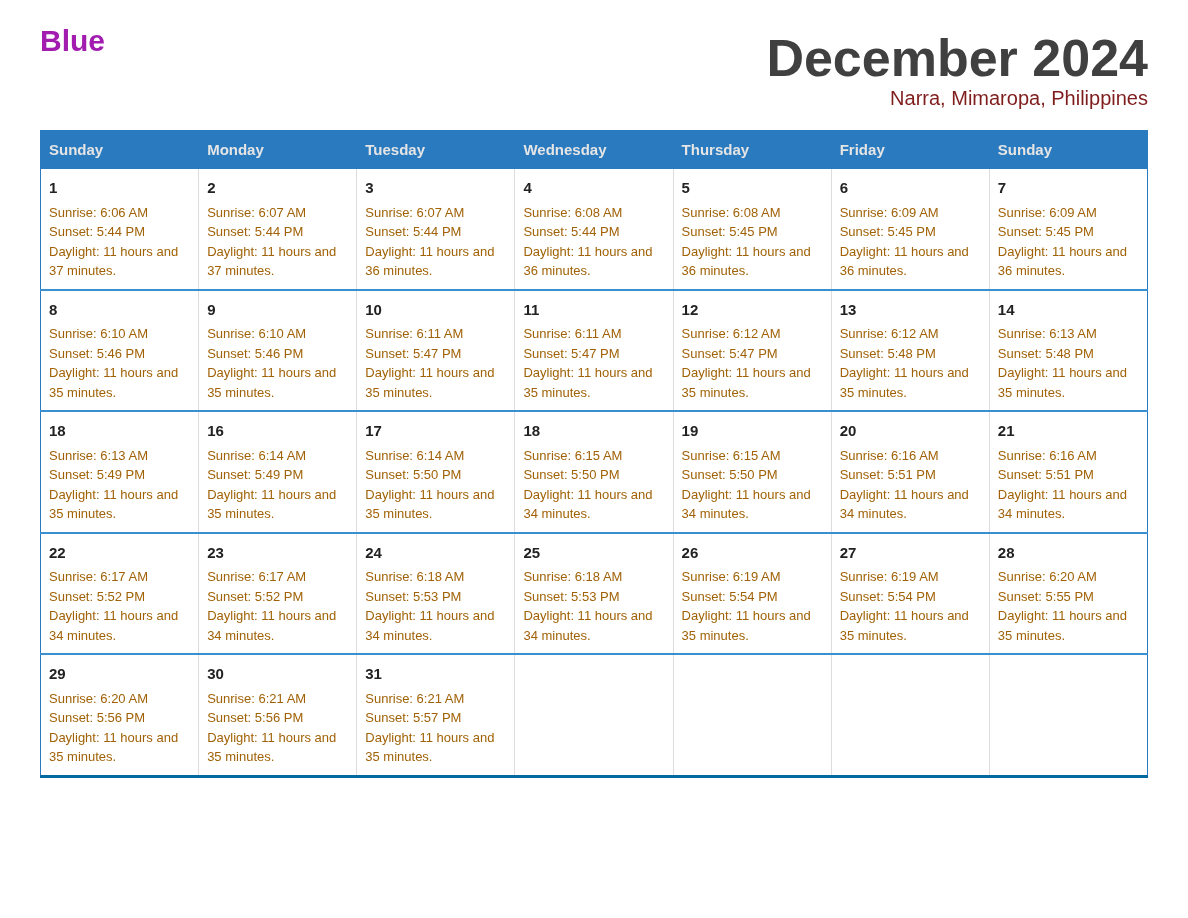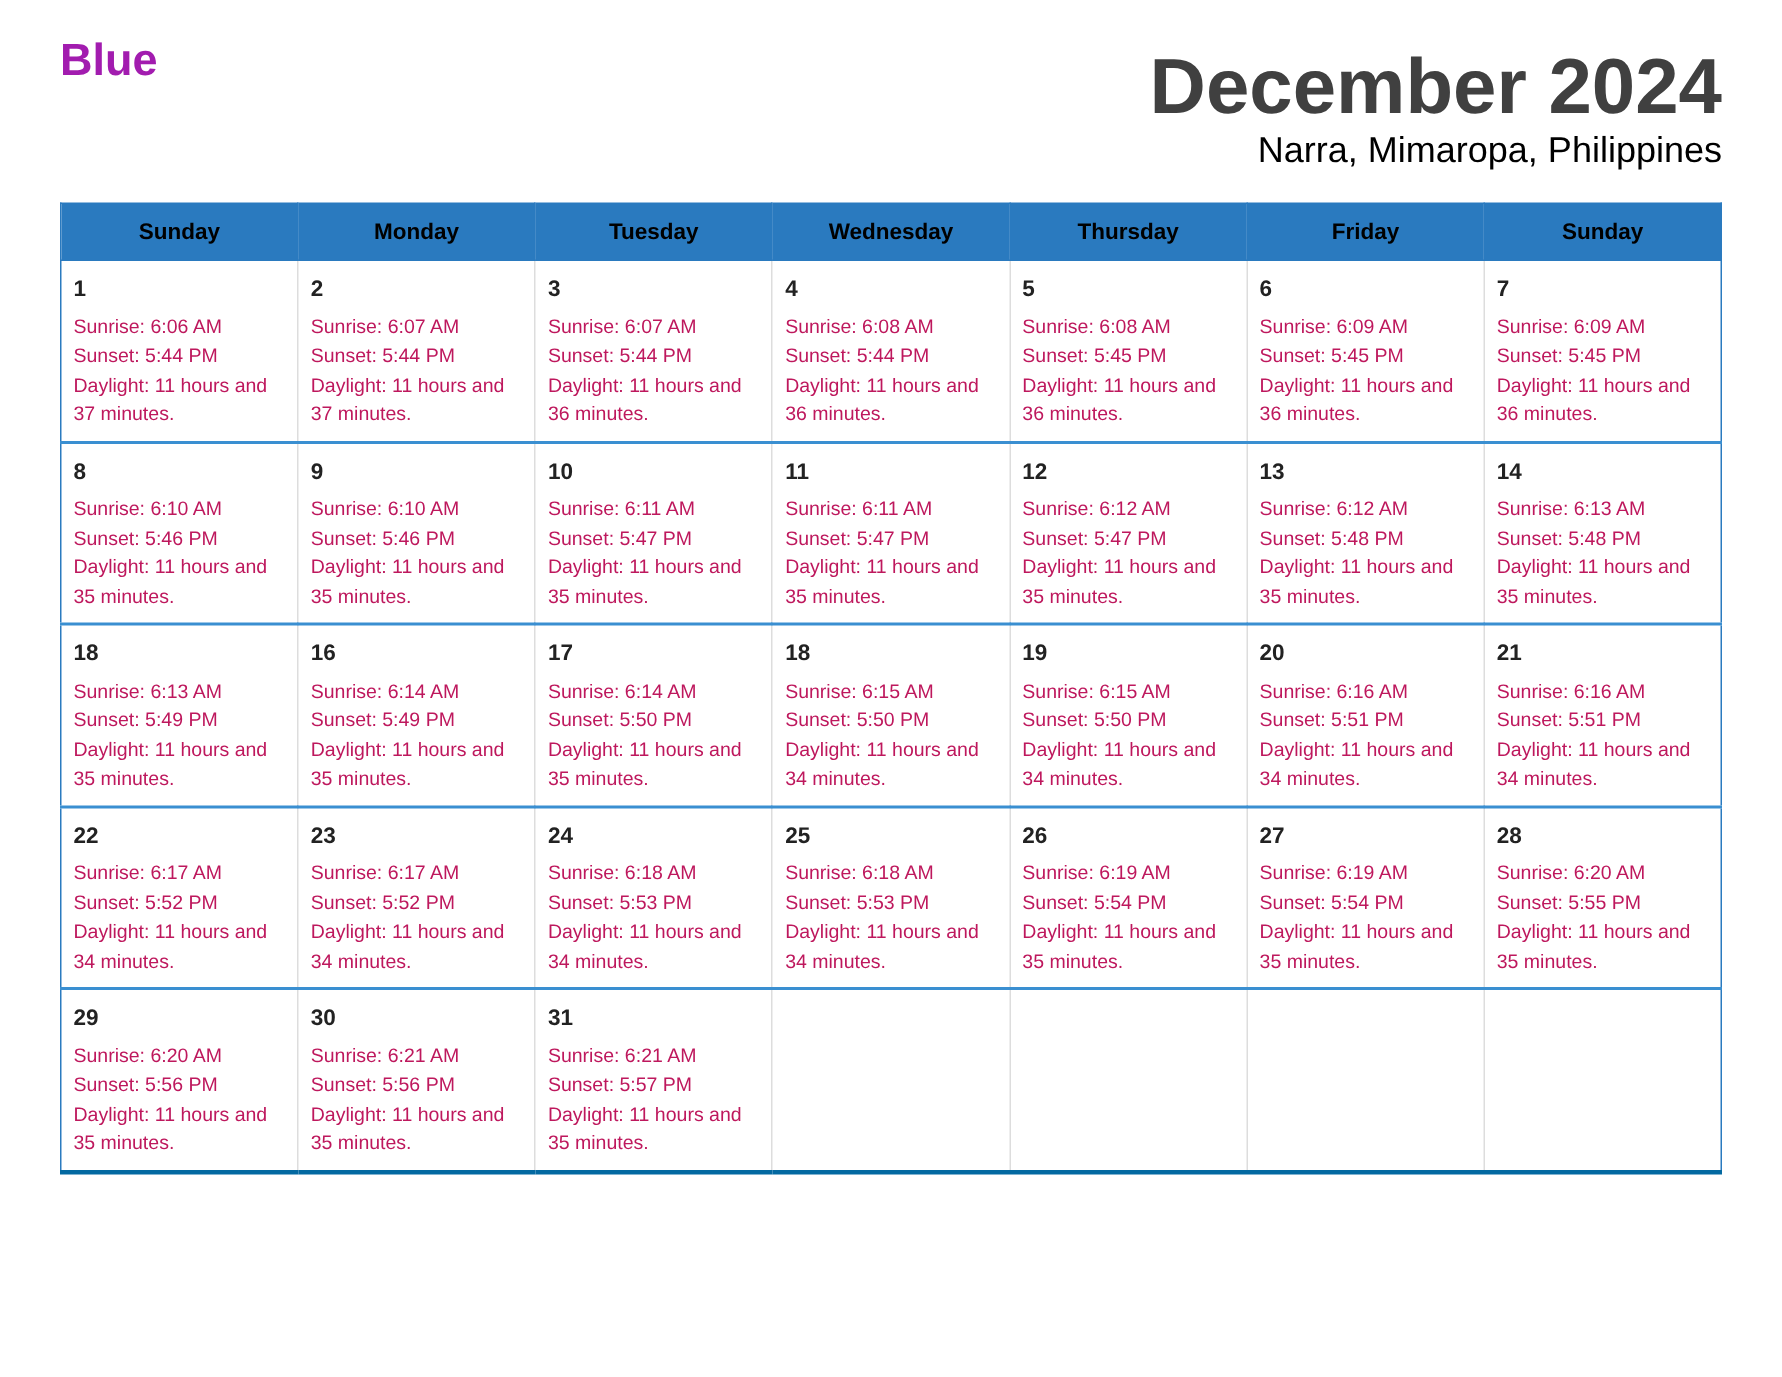--- a/index.html
+++ b/index.html
@@ -23,38 +23,38 @@
     .title-section {
       text-align: right;
     }
     .title-section h1 {
       font-size: 52px;
       font-weight: bold;
       color: #404040;
       line-height: 1.1;
     }
     .title-section h2 {
-      font-size: 24px;
+      font-size: 20px;
       font-weight: normal;
-      color: #000000;
+      color: #7f1d1d;
     }
     table {
       width: 100%;
       border-collapse: collapse;
       table-layout: fixed;
     }
     thead tr {
       background-color: #2a7abf;
     }
     thead th {
-      color: #000000;
+      color: #e5e5e5;
       font-size: 15px;
       font-weight: bold;
       padding: 10px 8px;
-      text-align: center;
+      text-align: left;
       border: 1px solid #2a7abf;
     }
     tbody tr {
       border-bottom: 2px solid #3a8fd1;
     }
     tbody td {
       vertical-align: top;
       padding: 8px;
       font-size: 13px;
       line-height: 1.5;
@@ -69,21 +69,21 @@
     }
     .day-number {
       font-size: 15px;
       font-weight: bold;
       color: #222;
       display: block;
       margin-bottom: 3px;
     }
     .day-info {
       font-size: 13px;
-      color: #be185d;
+      color: #a16207;
       margin-top: 45px;
     }
     .empty-cell {
       background: #fff;
     }
     tbody tr:last-child td {
       border-bottom: 3px solid #0369a1;
     }
     .logo-wrapper {
       display: flex;

